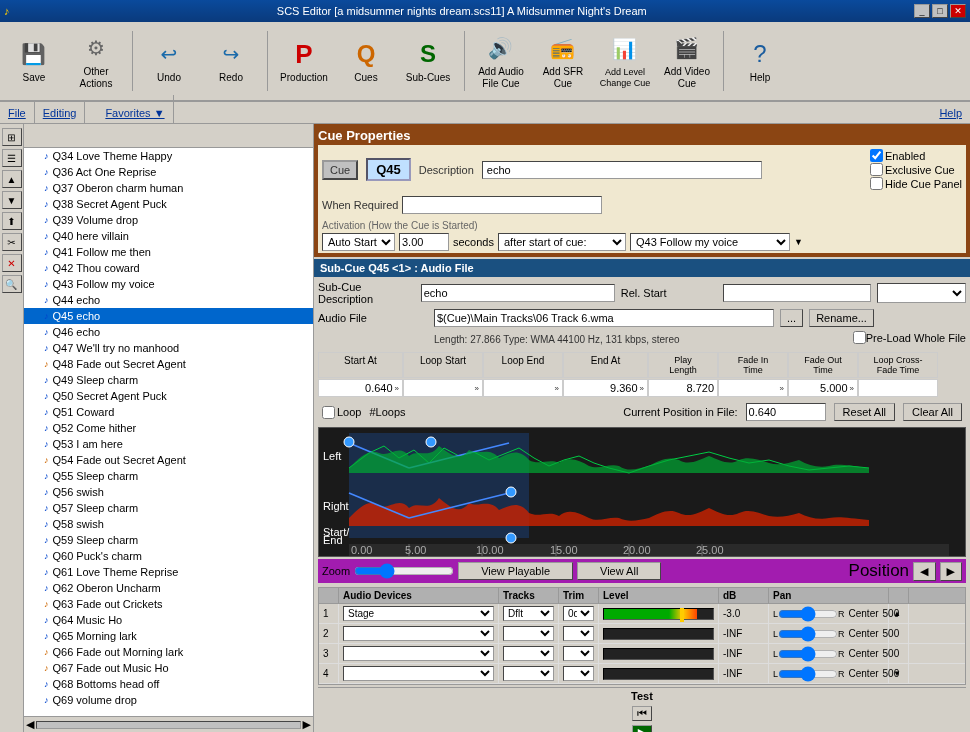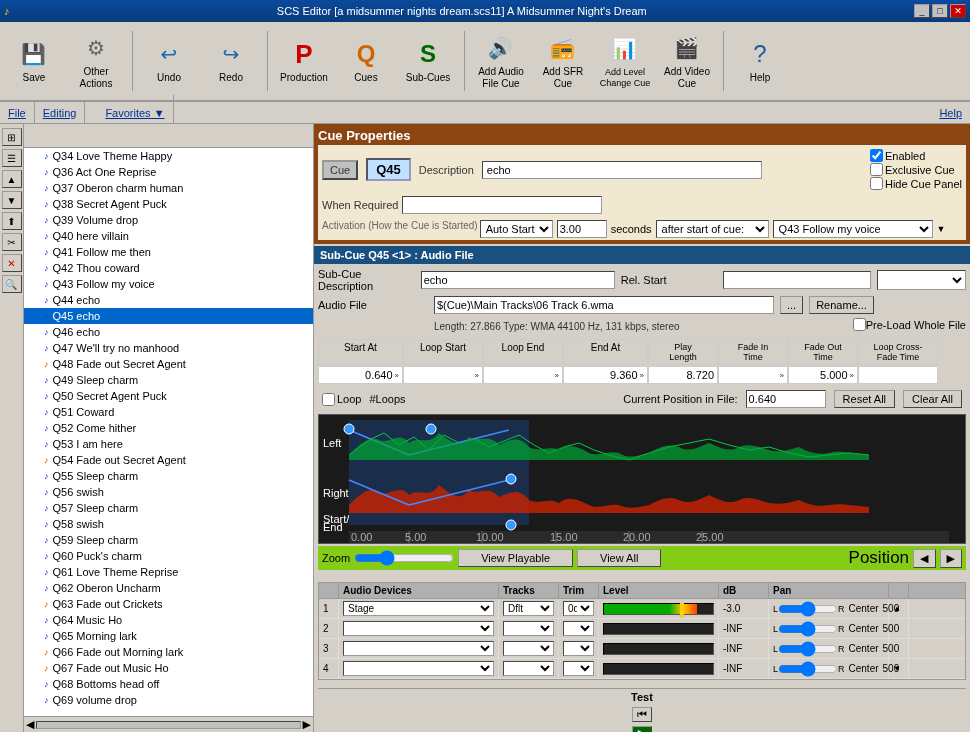--- a/index.html
+++ b/index.html
@@ -149,21 +149,21 @@
     #cue-props-row2 {
       display: flex; align-items: center; gap: 4px;
       background: #f0e8d0; padding: 2px 4px 4px 4px;
     }
     #checkboxes {
       margin-left: auto; display: flex; flex-direction: column; gap: 1px;
     }
     .checkbox-row { display: flex; align-items: center; gap: 2px; font-size: 10px; }
     #activation-row {
       background: #f0e8d0; padding: 2px 4px;
-      display: flex; flex-direction: row; gap: 2px;
+      display: flex; flex-direction: column; gap: 2px;
     }
     .activation-label { font-size: 10px; color: #666; }
     .activation-controls { display: flex; align-items: center; gap: 4px; }
     .act-select {
       border: 1px inset #999; background: white; font-size: 11px; padding: 1px;
     }
     .act-input {
       width: 50px; border: 1px inset #999; background: white; padding: 2px; font-size: 11px;
     }
     .act-label { font-size: 11px; }
@@ -226,35 +226,35 @@
       height: 130px;
       background: #1a1a1a;
       position: relative;
       margin-bottom: 2px;
       border: 1px solid #555;
     }
 
     
     #zoom-row {
       display: flex; align-items: center; gap: 4px;
-      background: #84cc16; padding: 2px 4px; margin-bottom: 12px;
+      background: #a21caf; padding: 2px 4px; margin-bottom: 4px;
     }
     .zoom-label { font-size: 11px; }
     .zoom-slider { width: 100px; }
     .view-btn {
       border: 1px outset #999; background: #d4d0c8; padding: 2px 22px; cursor: pointer; font-size: 11px;
     }
     .pos-nav { font-size: 17px; }
     .pos-arrow {
       border: 1px outset #999; background: #d4d0c8; padding: 2px 6px; cursor: pointer; font-size: 11px;
     }
 
     
     #audio-devices {
-      background: #d4d0c8; border: 1px solid #999; margin-bottom: 8px;
+      background: #d4d0c8; border: 1px solid #999; margin-bottom: 2px;
     }
     #audio-devices-header {
       display: grid;
       grid-template-columns: 20px 160px 60px 40px 120px 50px 120px 20px;
       background: #b0b0b0; border-bottom: 1px solid #999;
     }
     .ad-th { padding: 2px 4px; font-size: 10px; font-weight: bold; border-right: 1px solid #999; }
     .ad-row {
       display: grid;
       grid-template-columns: 20px 160px 60px 40px 120px 50px 120px 20px;
@@ -583,21 +583,21 @@
       </div>
 
       <div id="activation-row">
         <div class="activation-label">Activation (How the Cue is Started)</div>
         <div class="activation-controls">
           <select class="act-select">
             <option>Auto Start</option>
           </select>
           <input class="act-input" value="3.00" style="">
           <span class="act-label">seconds</span>
-          <select class="act-select" style="width:113px;">
+          <select class="act-select" style="width:128px;">
             <option>after start of cue:</option>
           </select>
           <select class="act-select" style="width:160px;">
             <option>Q43 Follow my voice</option>
           </select>
           <span style="font-size:9px;">▼</span>
         </div>
       </div>
     </div>
 

